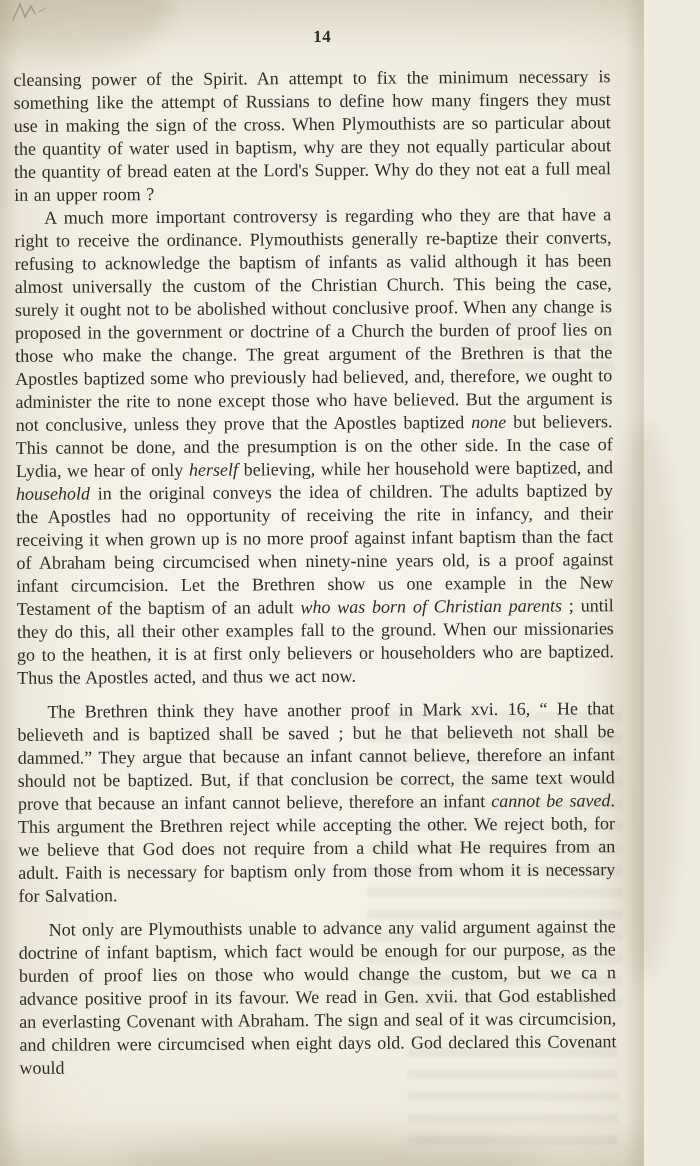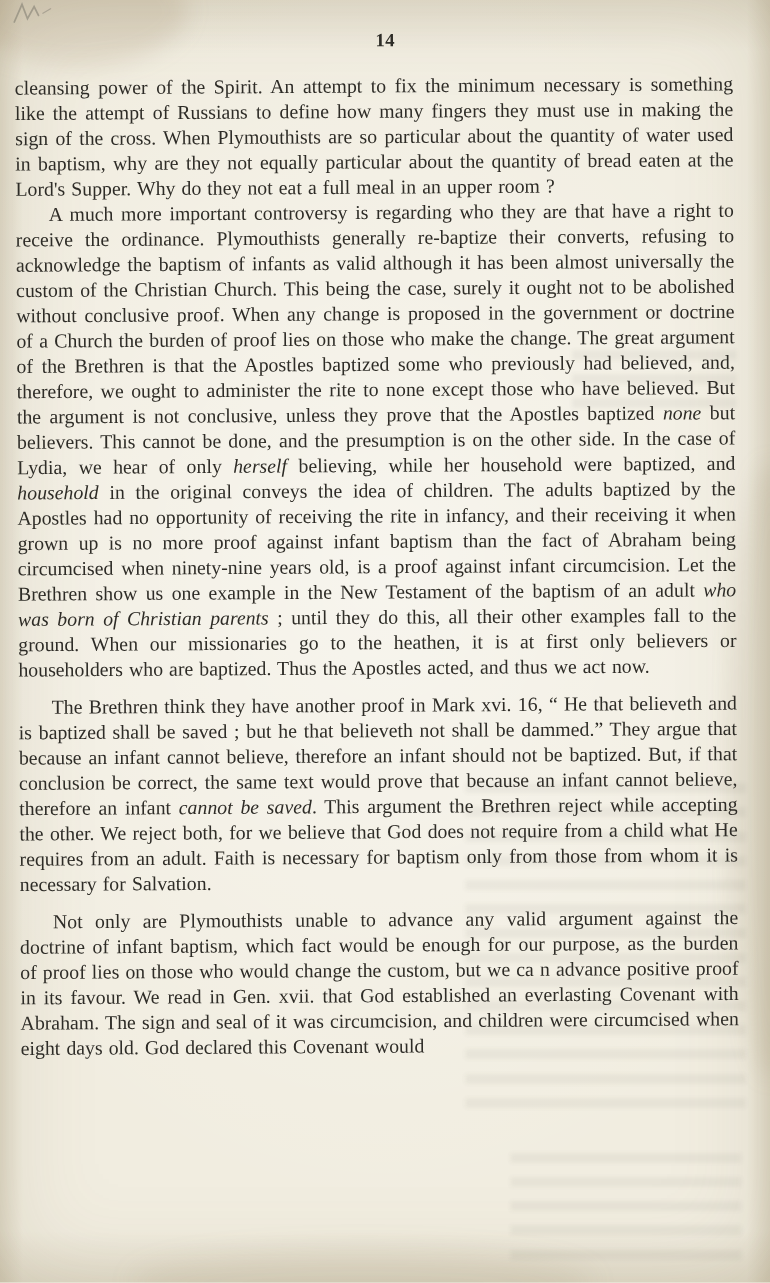--- a/index.html
+++ b/index.html
@@ -3,21 +3,21 @@
 <meta charset="utf-8">
 <style>
   * { box-sizing: border-box; }
   html, body { margin: 0; padding: 0; }
   body {
     width: 700px; height: 1166px; overflow: hidden;
     background: #efebdf;
     font-family: "Liberation Serif", "DejaVu Serif", serif;
   }
   .page {
-    position: relative; width: 700px; height: 1166px;
+    position: relative; width: 644px; height: 1166px;
     color: #2e2c27;
     background:
       radial-gradient(120% 90% at 50% 45%, rgba(255,255,255,0.45) 0%, rgba(255,255,255,0) 55%),
       linear-gradient(90deg, rgba(150,135,100,0.20) 0%, rgba(150,135,100,0) 3%, rgba(150,135,100,0) 97%, rgba(150,135,100,0.22) 100%),
       linear-gradient(0deg, rgba(150,135,100,0.16) 0%, rgba(150,135,100,0) 4%, rgba(150,135,100,0) 96%, rgba(150,135,100,0.14) 100%),
       #f1ede0;
     box-shadow: inset 0 0 90px rgba(120,100,60,0.17);
   }
   .rot { transform: rotate(-0.35deg); transform-origin: 50% 0; position: relative; z-index: 2; }
   .page-number {

